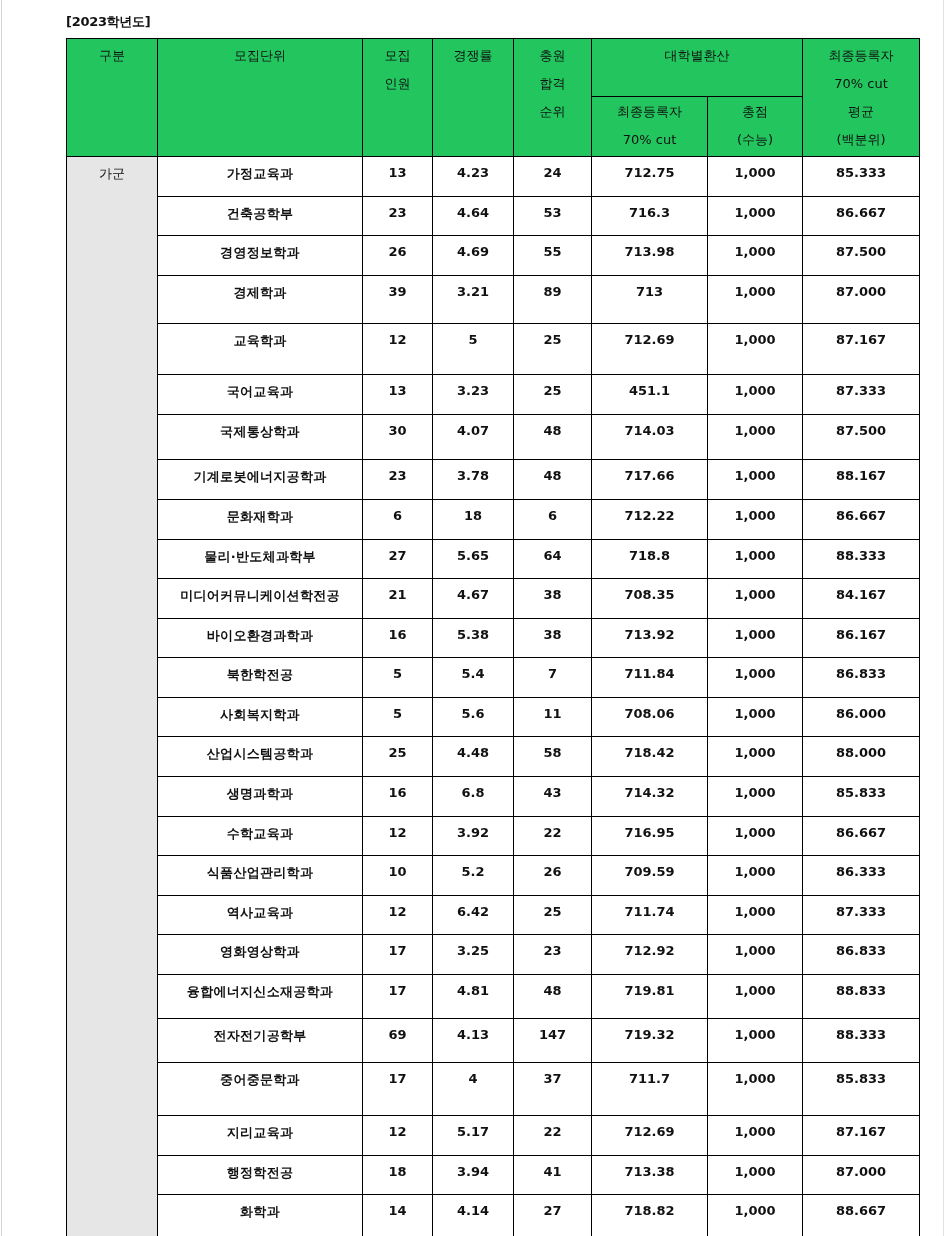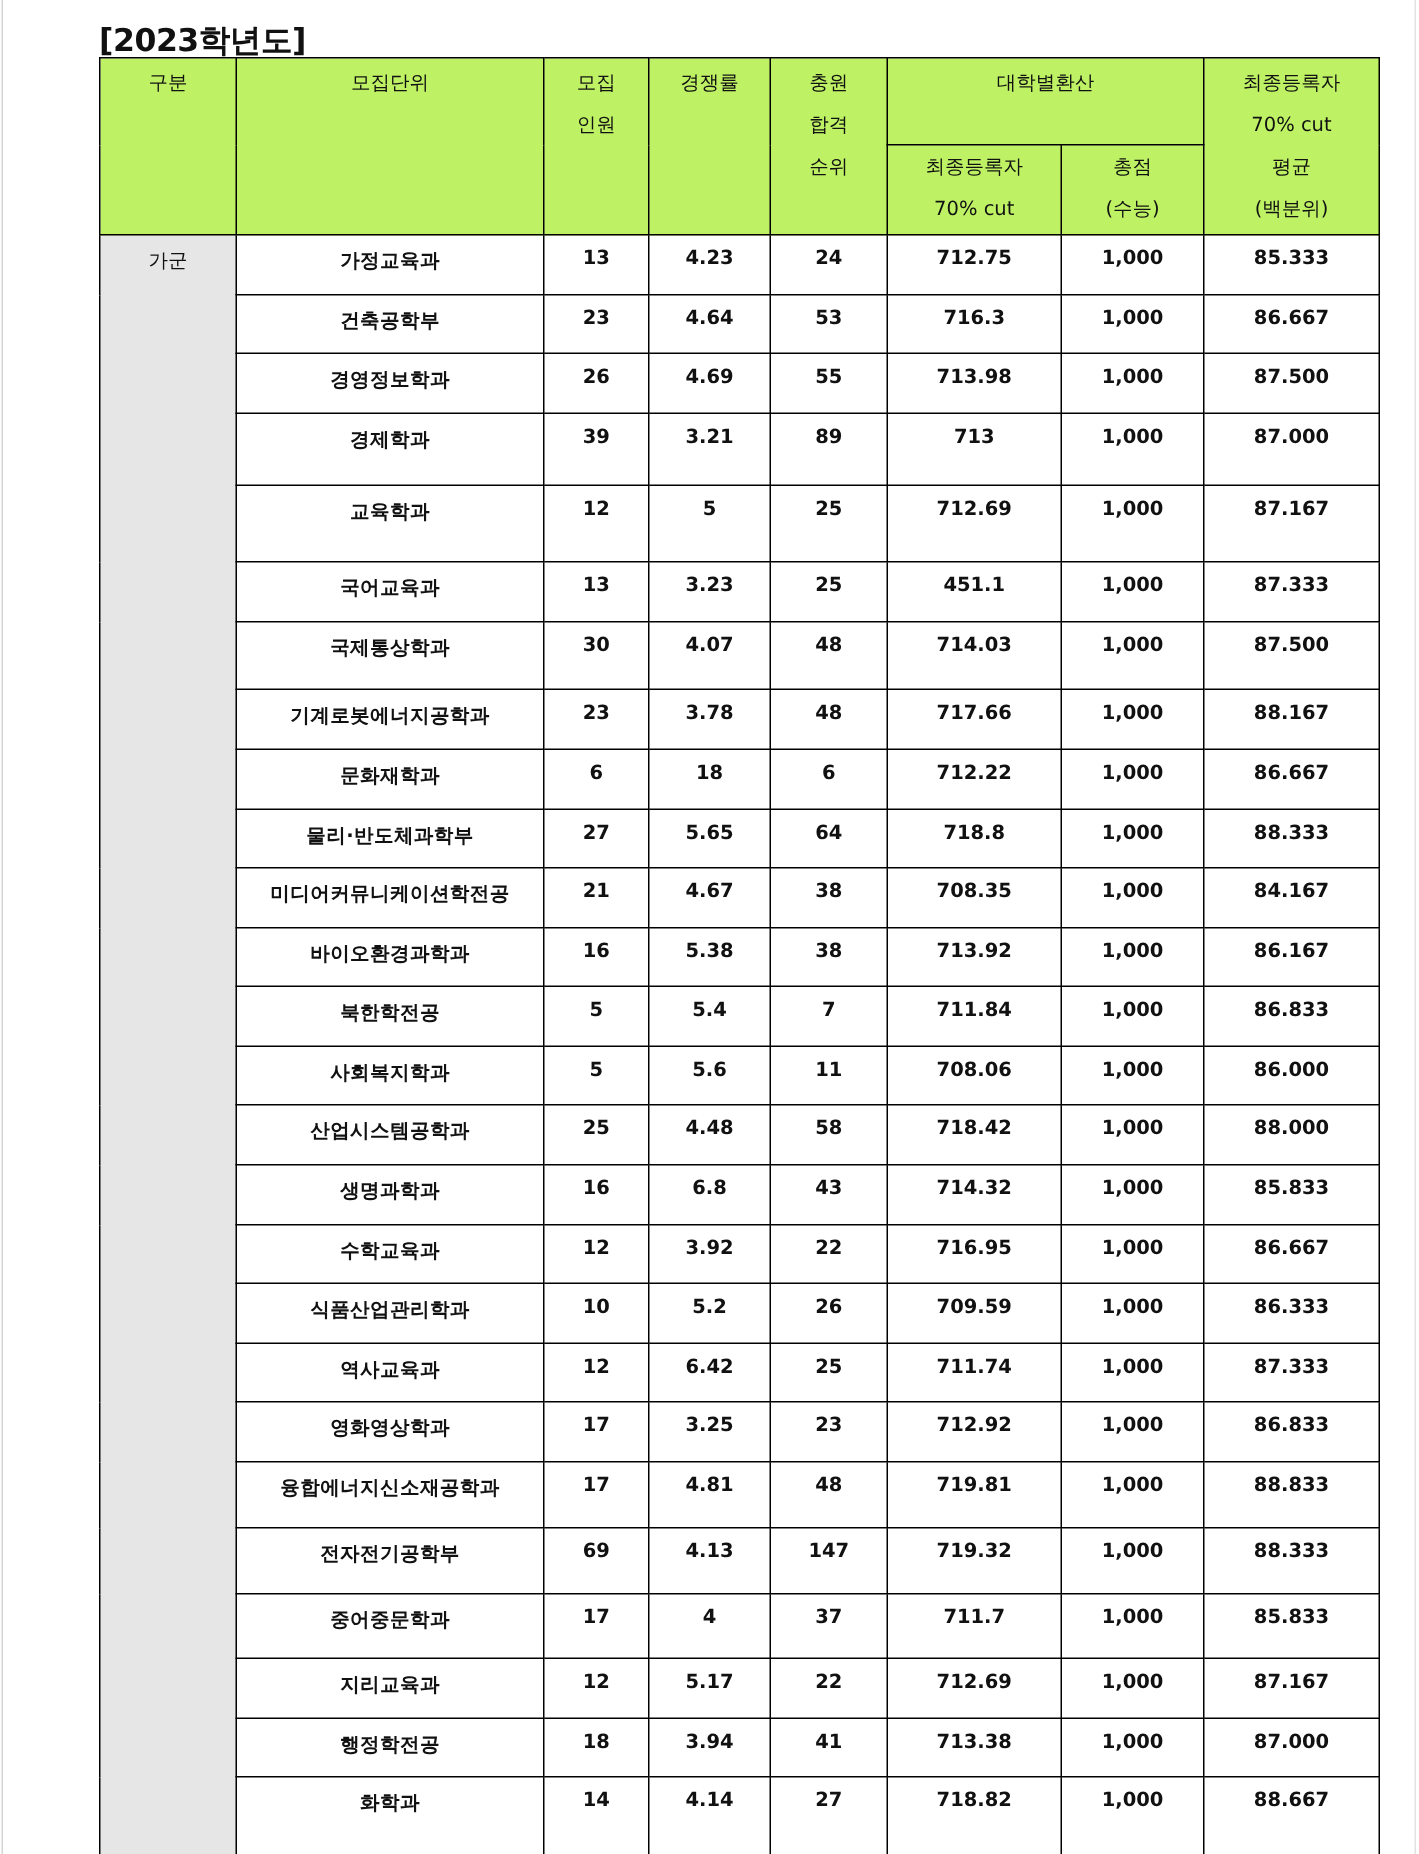--- a/index.html
+++ b/index.html
@@ -5,32 +5,32 @@
   html, body { margin: 0; padding: 0; }
   body {
     width: 946px; height: 1236px; overflow: hidden; background: #ffffff;
     font-family: "DejaVu Sans", "Liberation Sans", sans-serif;
     position: relative; color: #111;
   }
   .edge-left { position: absolute; left: 1px; top: 0; width: 1px; height: 1236px; background: #d4d4d4; }
   .edge-right { position: absolute; left: 943px; top: 0; width: 1px; height: 1236px; background: #e2e2e2; }
   .title {
     position: absolute; left: 66px; top: 13px;
-    font-size: 21px; font-weight: bold; letter-spacing: -0.3px; color: #111;
+    font-size: 13px; font-weight: bold; letter-spacing: -0.3px; color: #111;
   }
   table {
     position: absolute; left: 66px; top: 38px;
     border-collapse: collapse; table-layout: fixed;
     width: 853px;
   }
   td, th {
     border: 1px solid #000; padding: 0; text-align: center;
     font-size: 13px; color: #111;
   }
-  th { background: #bef264; font-weight: normal; vertical-align: top; line-height: 28px; padding-top: 3px; }
+  th { background: #22c55e; font-weight: normal; vertical-align: top; line-height: 28px; padding-top: 3px; }
   th.sub { line-height: 28px; padding-top: 1px; }
   td { vertical-align: top; font-weight: bold; font-size: 13px; padding-top: 8px; box-sizing: border-box; }
   td.group { background: #e6e6e6; font-weight: normal; }
   td.dept { letter-spacing: 0.3px; }
 </style>
 </head>
 <body>
 
 <div class="edge-left"></div>
 <div class="edge-right"></div>
@@ -256,21 +256,21 @@
       </tr>
       <tr style="height: 44px; margin-left: 44px;">
         <td class="dept">전자전기공학부</td>
         <td>69</td>
         <td>4.13</td>
         <td>147</td>
         <td>719.32</td>
         <td>1,000</td>
         <td>88.333</td>
       </tr>
-      <tr style="height: 43px; margin-left: 24px;">
+      <tr style="height: 53px; margin-left: 24px;">
         <td class="dept">중어중문학과</td>
         <td>17</td>
         <td>4</td>
         <td>37</td>
         <td>711.7</td>
         <td>1,000</td>
         <td>85.833</td>
       </tr>
       <tr style="height: 40px;">
         <td class="dept">지리교육과</td>

